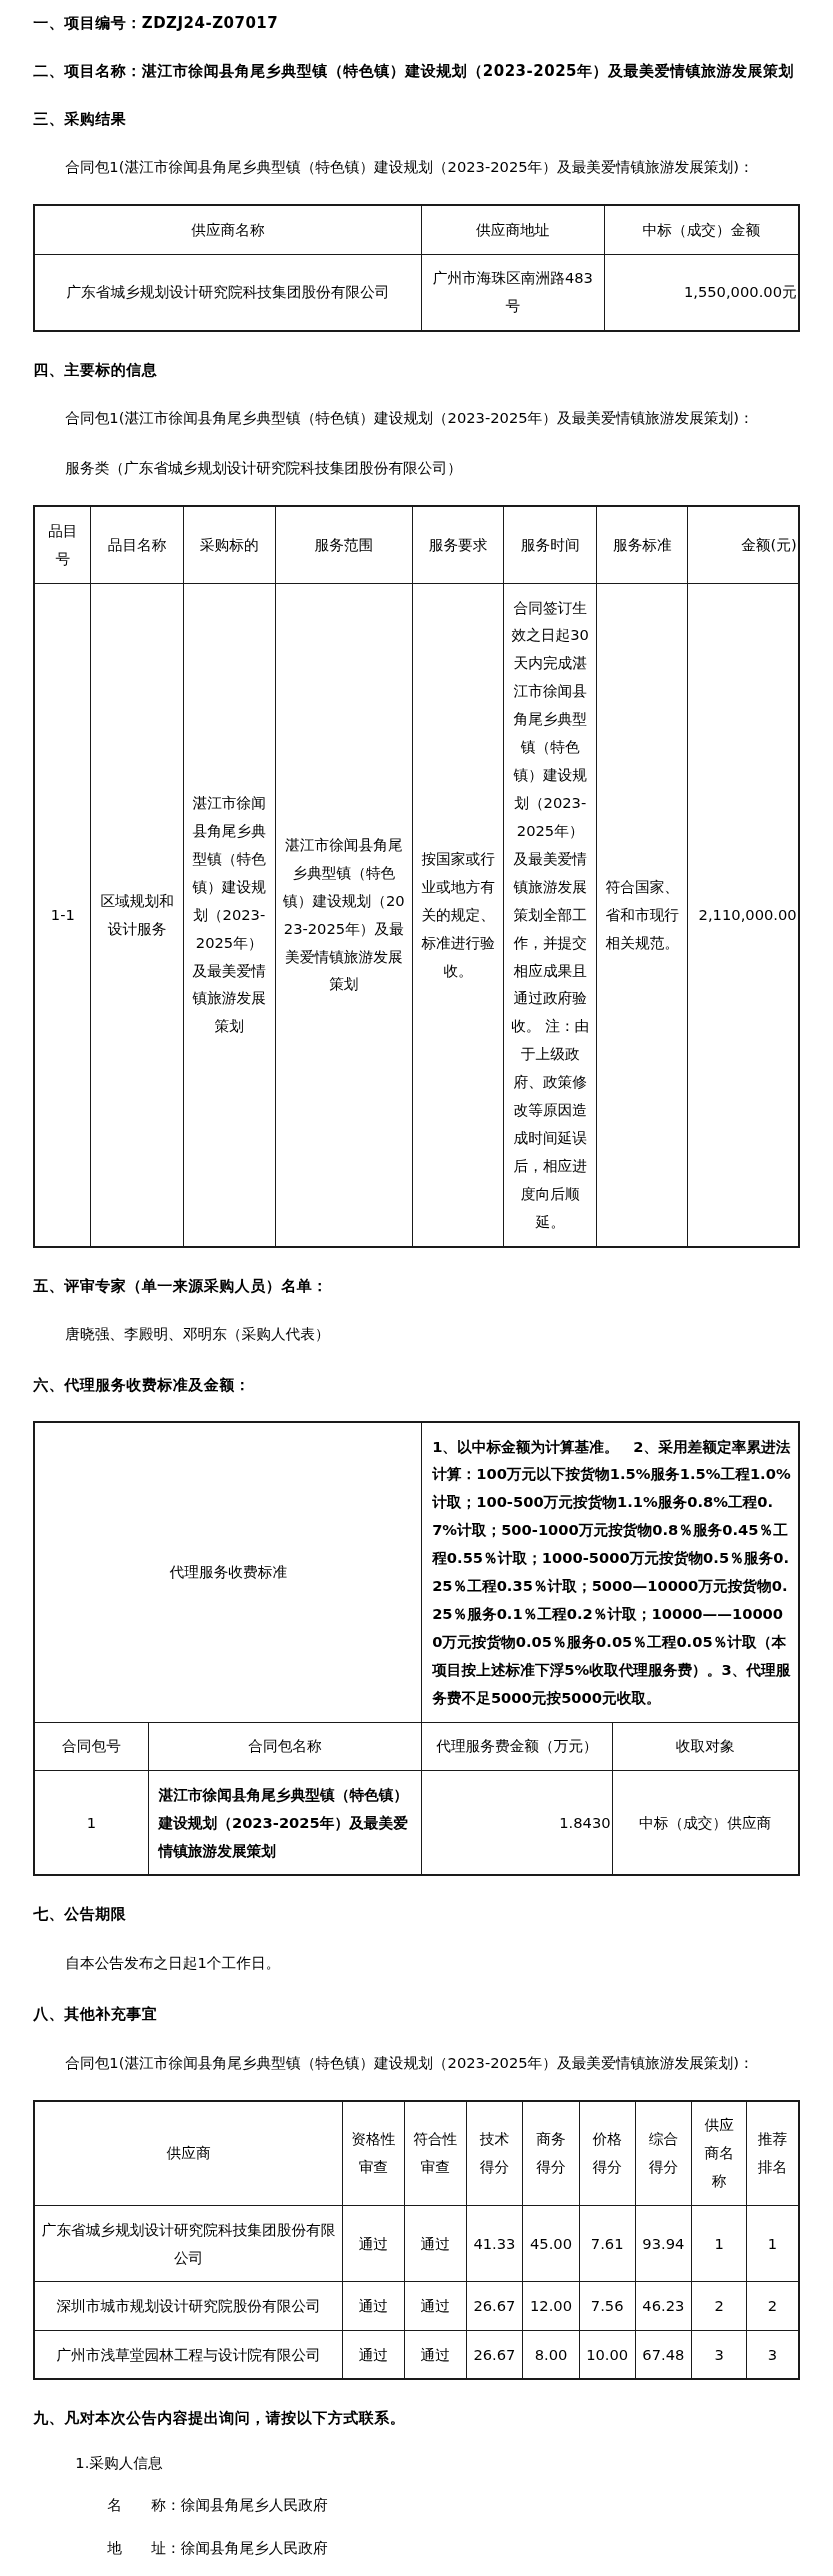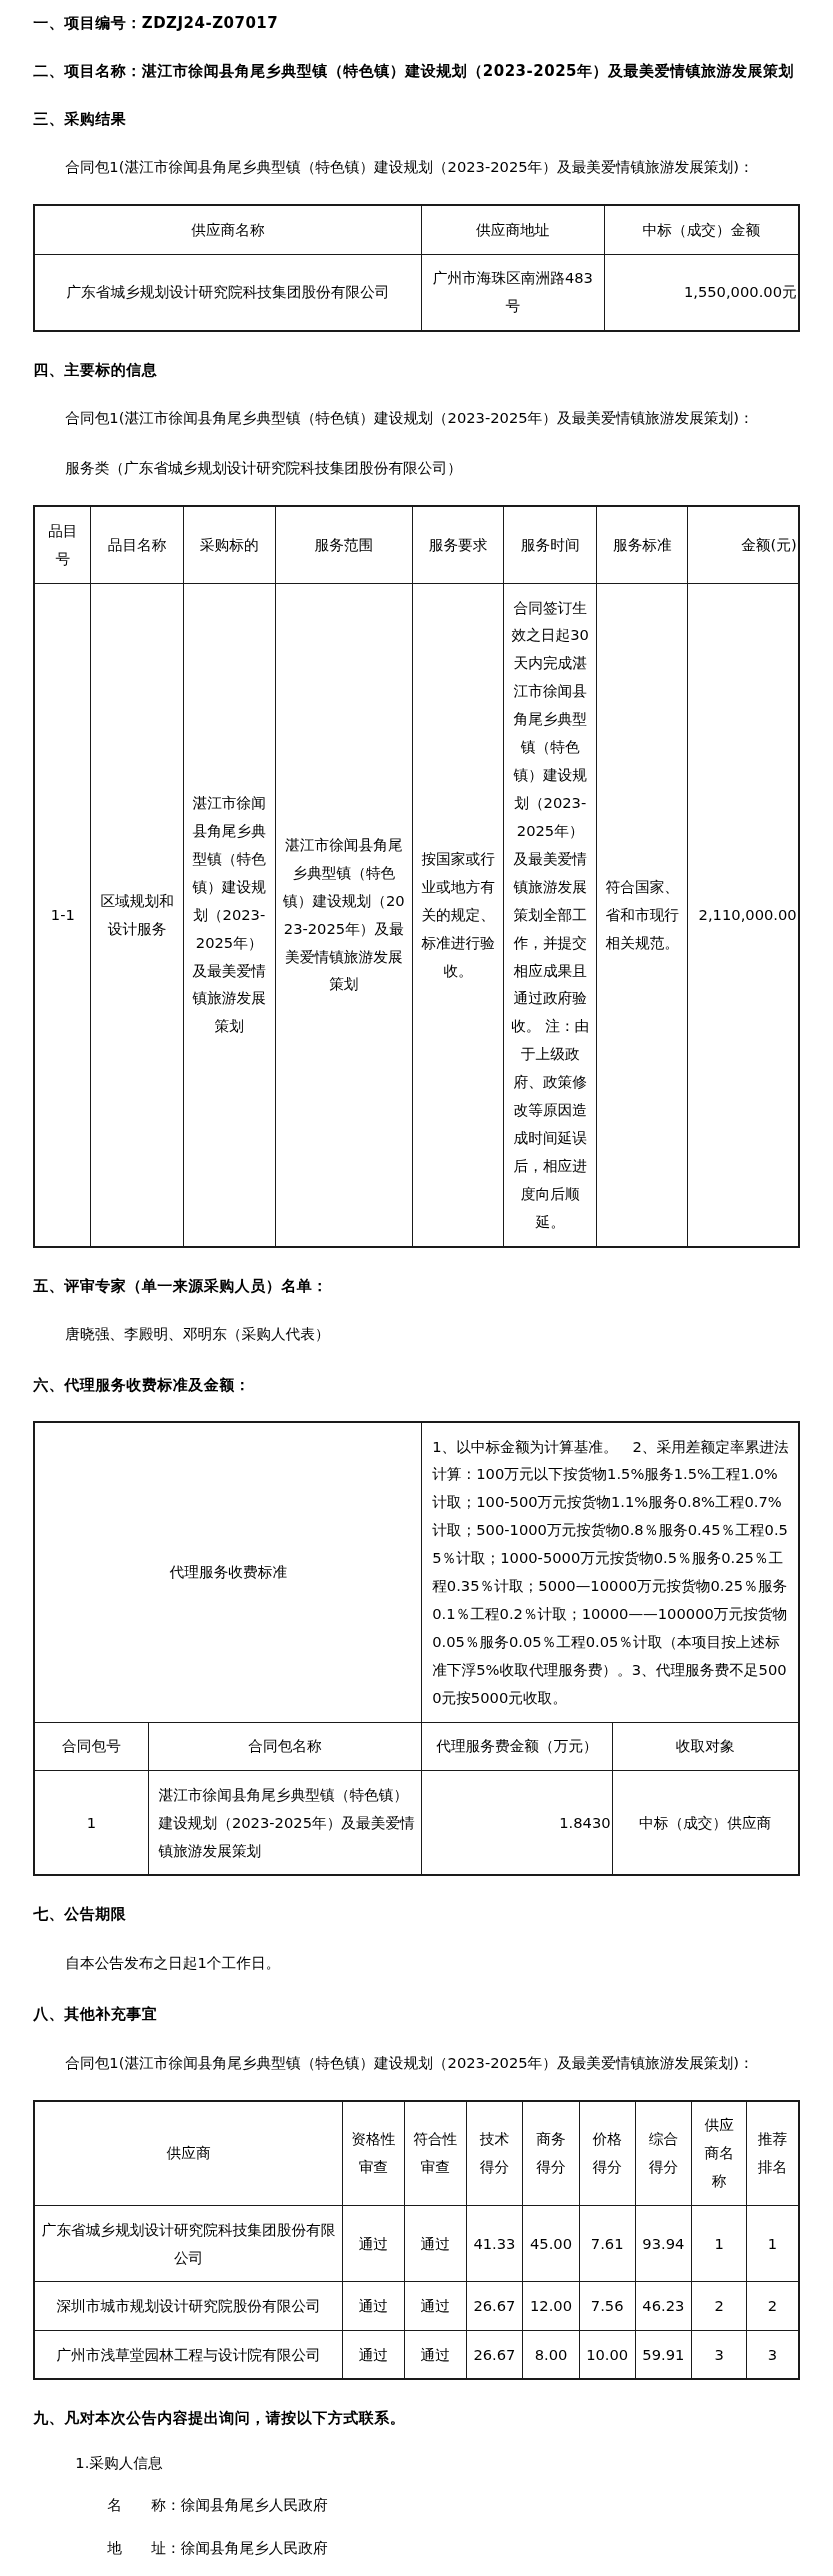--- a/index.html
+++ b/index.html
@@ -5,21 +5,21 @@
   html,body { margin:0; padding:0; background:#ffffff; }
   body { font-family:"DejaVu Sans","Liberation Sans",sans-serif; color:#000; }
   .page { width:786px; margin:0 auto; box-sizing:border-box; padding:11.7px 9.8px 0 9.8px; font-size:14.7px; }
   .sec-heading { font-weight:bold; font-size:15px; margin:29px 0 25.4px 0; letter-spacing:0.5px; }
   .sec-heading:first-child { margin-top:2px; }
   .para { margin:23.5px 0; padding-left:32px; line-height:1.8; }
   table { width:100%; border-collapse:collapse; table-layout:fixed; margin:15.6px 0 29px 0; border:2px solid #1a1a1a; }
   th, td { border:1px solid #1a1a1a; padding:9.8px 5.9px; text-align:center; vertical-align:middle;
            font-weight:normal; font-size:14.7px; line-height:1.9; word-break:break-all; }
   .amt { text-align:right; padding-right:1px; }
-  .left { text-align:left; padding-left:9.8px; }
+  .left { text-align:left; padding-left:9.8px;font-weight:bold; }
   .contact-title { padding-left:42px; margin:23.5px 0; }
   .contact-line { padding-left:74px; margin:23.5px 0; }
 </style>
 </head>
 <body>
 
 <div class="page">
 
   <div class="sec-heading">一、项目编号：ZDZJ24-Z07017</div>
 
@@ -171,21 +171,21 @@
       <td>2</td>
       <td>2</td>
     </tr>
     <tr>
       <td>广州市浅草堂园林工程与设计院有限公司</td>
       <td>通过</td>
       <td>通过</td>
       <td>26.67</td>
       <td>8.00</td>
       <td>10.00</td>
-      <td>59.91</td>
+      <td>67.48</td>
       <td>3</td>
       <td>3</td>
     </tr>
   </tbody>
     </table>
 
   <div class="sec-heading">九、凡对本次公告内容提出询问，请按以下方式联系。</div>
 
   <div class="contact-title">1.采购人信息</div>
   <div class="contact-line">名　　称：徐闻县角尾乡人民政府</div>

